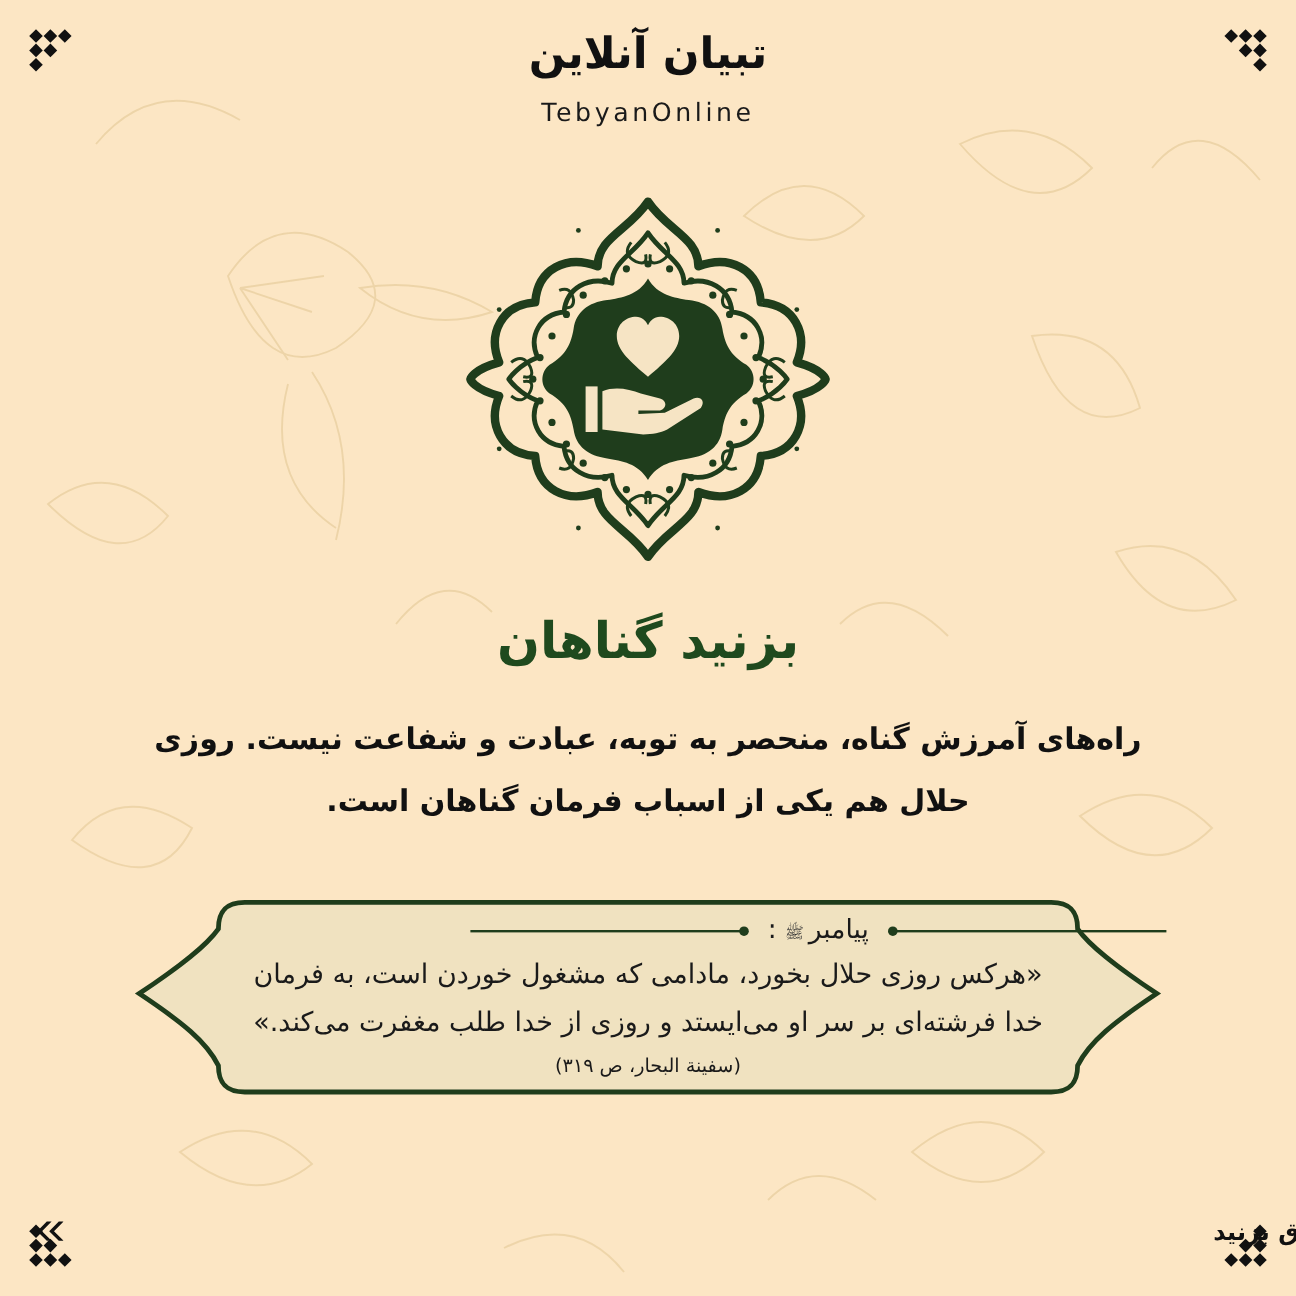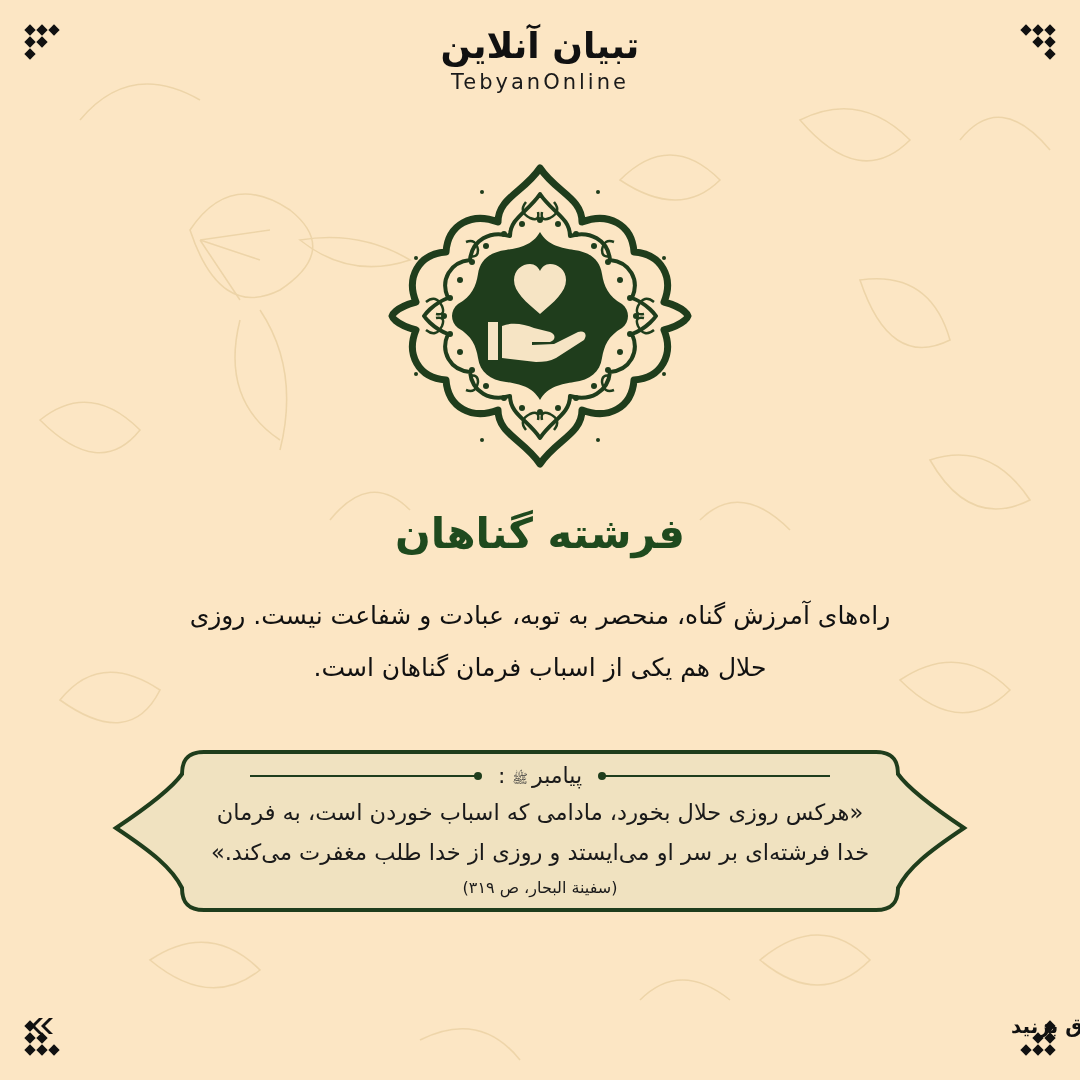--- a/index.html
+++ b/index.html
@@ -11,40 +11,40 @@
   .bg-pattern { position:absolute; inset:0; z-index:0; }
 
   .corner { position:absolute; width:40px; height:40px; z-index:2; }
   .corner-tl { left:24px; top:24px; }
   .corner-tr { right:24px; top:24px; }
   .corner-bl { left:24px; bottom:24px; }
   .corner-br { right:24px; bottom:24px; }
 
   .logo { position:absolute; left:0; width:1080px; top:24px; text-align:center; z-index:2; }
   .logo-fa { font-family:"DejaVu Sans", sans-serif; font-weight:bold; font-size:36px; color:#111; line-height:44px; direction:rtl; }
-  .logo-en { font-family:"DejaVu Sans", sans-serif; font-size:21px; letter-spacing:3px; color:#1a1a1a; line-height:28px; margin-top:0px; }
+  .logo-en { font-family:"DejaVu Sans", sans-serif; font-size:21px; letter-spacing:3px; color:#1a1a1a; line-height:28px; margin-top:12px; }
 
   .emblem { position:absolute; left:386px; top:162px; width:308px; height:308px; z-index:2; }
 
   .title {
     position:absolute; left:0; width:1080px; top:502px; text-align:center; z-index:2;
     direction:rtl; font-weight:bold; font-size:42px; color:#1f4a1e; line-height:64px;
   }
 
   .body-text {
     position:absolute; left:60px; width:960px; top:590px; z-index:2;
-    direction:rtl; text-align:center; font-weight:normal; font-size:25px;
+    direction:rtl; text-align:center; font-weight:bold; font-size:25px;
     color:#111; line-height:52px;
   }
 
   .quote-box { position:absolute; left:108px; top:748px; width:864px; height:166px; z-index:2; }
   .quote-svg { position:absolute; inset:0; }
   .quote-head {
     position:absolute; left:0; right:0; top:10px; height:36px;
-    display:flex; align-items:center; justify-content:center; gap:18px; direction:rtl;
+    display:flex; align-items:center; justify-content:flex-start; gap:18px; direction:rtl;
   }
   .quote-line { width:230px; height:2px; background:#1f3d1c; position:relative; }
   .quote-line .dot { position:absolute; width:8px; height:8px; border-radius:50%; background:#1f3d1c; top:-3px; }
   .quote-line.right .dot { left:-2px; }
   .quote-line.left .dot { right:-2px; }
   .quote-speaker { font-size:22px; color:#1a1a1a; }
   .quote-speaker .honor { font-size:13px; color:#333; margin-right:4px; }
   .quote-text {
     position:absolute; left:30px; right:30px; top:44px;
     direction:rtl; text-align:center; font-size:22.5px; color:#1a1a1a; line-height:40px;
@@ -198,21 +198,21 @@
   </g>
 
   <path fill="#f6e4c4" d="M154 152 C140 140 128 130 128 118 C128 108 136 102 144 102 C149 102 152 105 154 109 C156 105 159 102 164 102 C172 102 180 108 180 118 C180 130 168 140 154 152 Z"></path>
 
   <g fill="#f6e4c4">
     <rect x="102" y="160" width="10" height="38"></rect>
     <path d="M116 164 C126 160 138 162 148 166 L164 170 C170 172 170 178 164 180 L146 180 L146 183 L168 182 L192 170 C198 168 202 172 198 178 L170 196 C164 199 158 200 150 200 L116 196 Z"></path>
   </g>
 </svg>
 
-<div class="title">فرشته گناهان</div>
+<div class="title">بزنید گناهان</div>
 
 <div class="body-text">
   <div>راه‌های آمرزش گناه، منحصر به توبه، عبادت و شفاعت نیست. روزی</div>
   <div>حلال هم یکی از اسباب فرمان گناهان است.</div>
 </div>
 
 <div class="quote-box">
   <svg class="quote-svg" viewBox="0 0 864 166" width="864" height="166" preserveAspectRatio="none">
     <path d="M96 4 L768 4 C786 4 790 14 790 26 C800 40 820 56 856 80 C820 104 800 120 790 140 C790 152 786 162 768 162 L96 162 C78 162 74 152 74 140 C64 120 44 104 8 80 C44 56 64 40 74 26 C74 14 78 4 96 4 Z" fill="#ede0c0" fill-opacity="0.85" stroke="#1f3d1c" stroke-width="4"></path>
   </svg>
@@ -222,21 +222,21 @@
       </div>
     <div class="quote-speaker">
       <span>پیامبر</span><span class="honor">ﷺ</span>
       <span>:</span>
     </div>
     <div class="quote-line left">
         <span class="dot"></span>
       </div>
   </div>
   <div class="quote-text">
-    <div>«هرکس روزی حلال بخورد، مادامی که اسباب خوردن است، به فرمان</div>
+    <div>«هرکس روزی حلال بخورد، مادامی که مشغول خوردن است، به فرمان</div>
     <div>خدا فرشته‌ای بر سر او می‌ایستد و روزی از خدا طلب مغفرت می‌کند.»</div>
   </div>
   <div class="quote-source">(سفینة البحار، ص ۳۱۹)</div>
 </div>
 
 <div class="swipe">
   <span class="swipe-label">ورق بزنید</span>
   <svg class="swipe-icon" viewBox="0 0 26 20">
     <path d="M12 2 L4 10 L12 18 L16 18 L8 10 L16 2 Z" fill="#111"></path>
     <path d="M22 2 L14 10 L22 18 L26 18 L18 10 L26 2 Z" fill="#111"></path>

